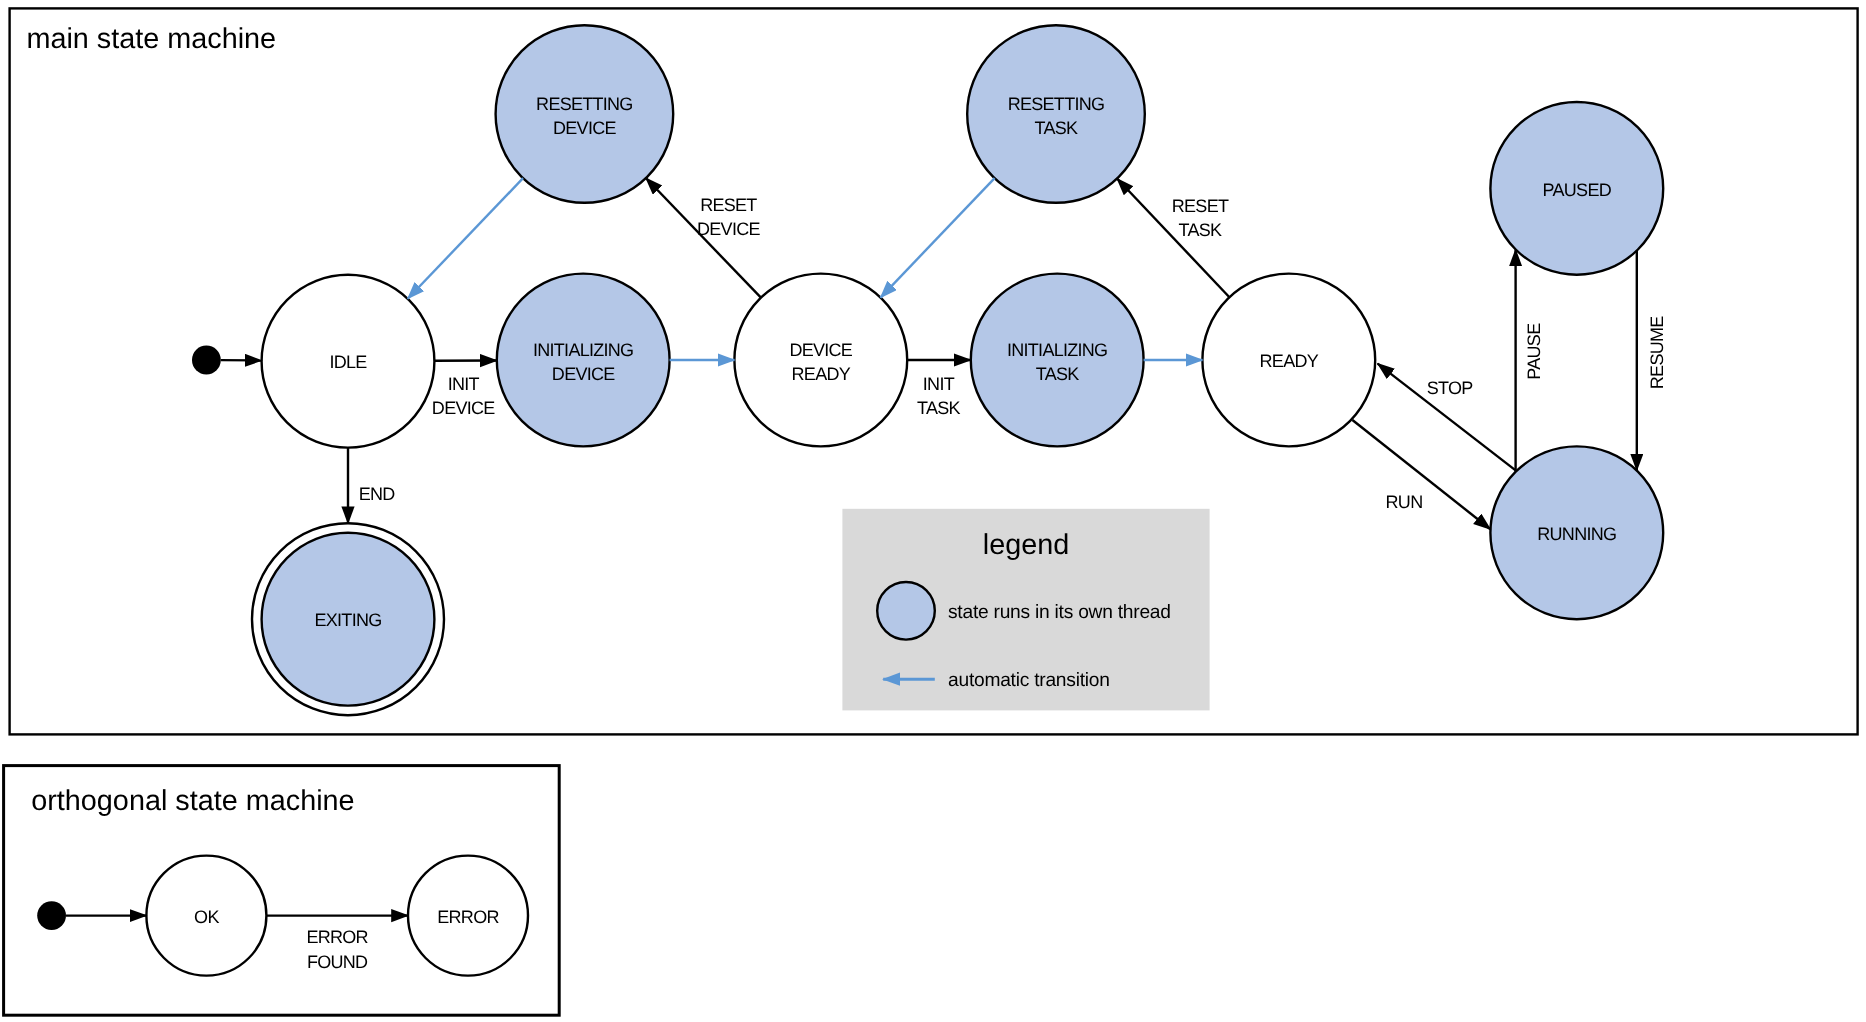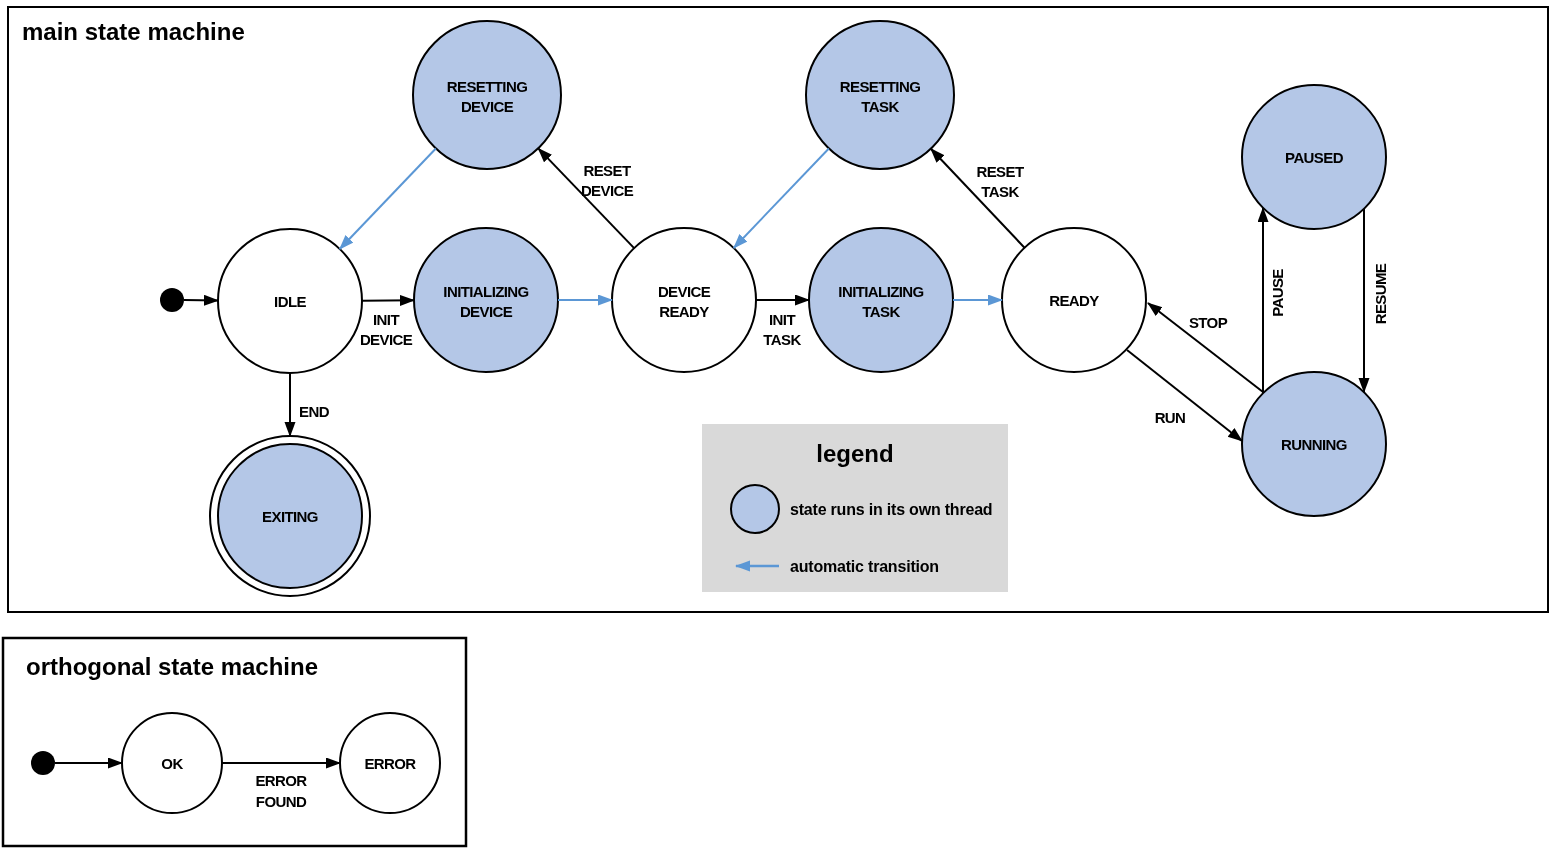--- a/index.html
+++ b/index.html
@@ -1,17 +1,17 @@
 <!DOCTYPE html>
 <html><head>
 <meta charset="utf-8">
 <style>
   html,body{margin:0;padding:0;background:#ffffff;}
   body{width:1555px;height:852px;overflow:hidden;}
-  .canvas{position:relative;width:1555px;height:852px;font-weight:bold;}
+  .canvas{position:relative;width:1555px;height:852px;}
   svg text{font-family:"Liberation Sans",sans-serif;fill:#000000;}
   .title{font-size:24px;}
   .state-label{font-size:15px;letter-spacing:-0.6px;}
   .edge-label{font-size:15px;letter-spacing:-0.6px;}
   .legend-text{font-size:16px;letter-spacing:-0.2px;}
 </style>
 </head>
 <body>
 
 <div class="canvas">

